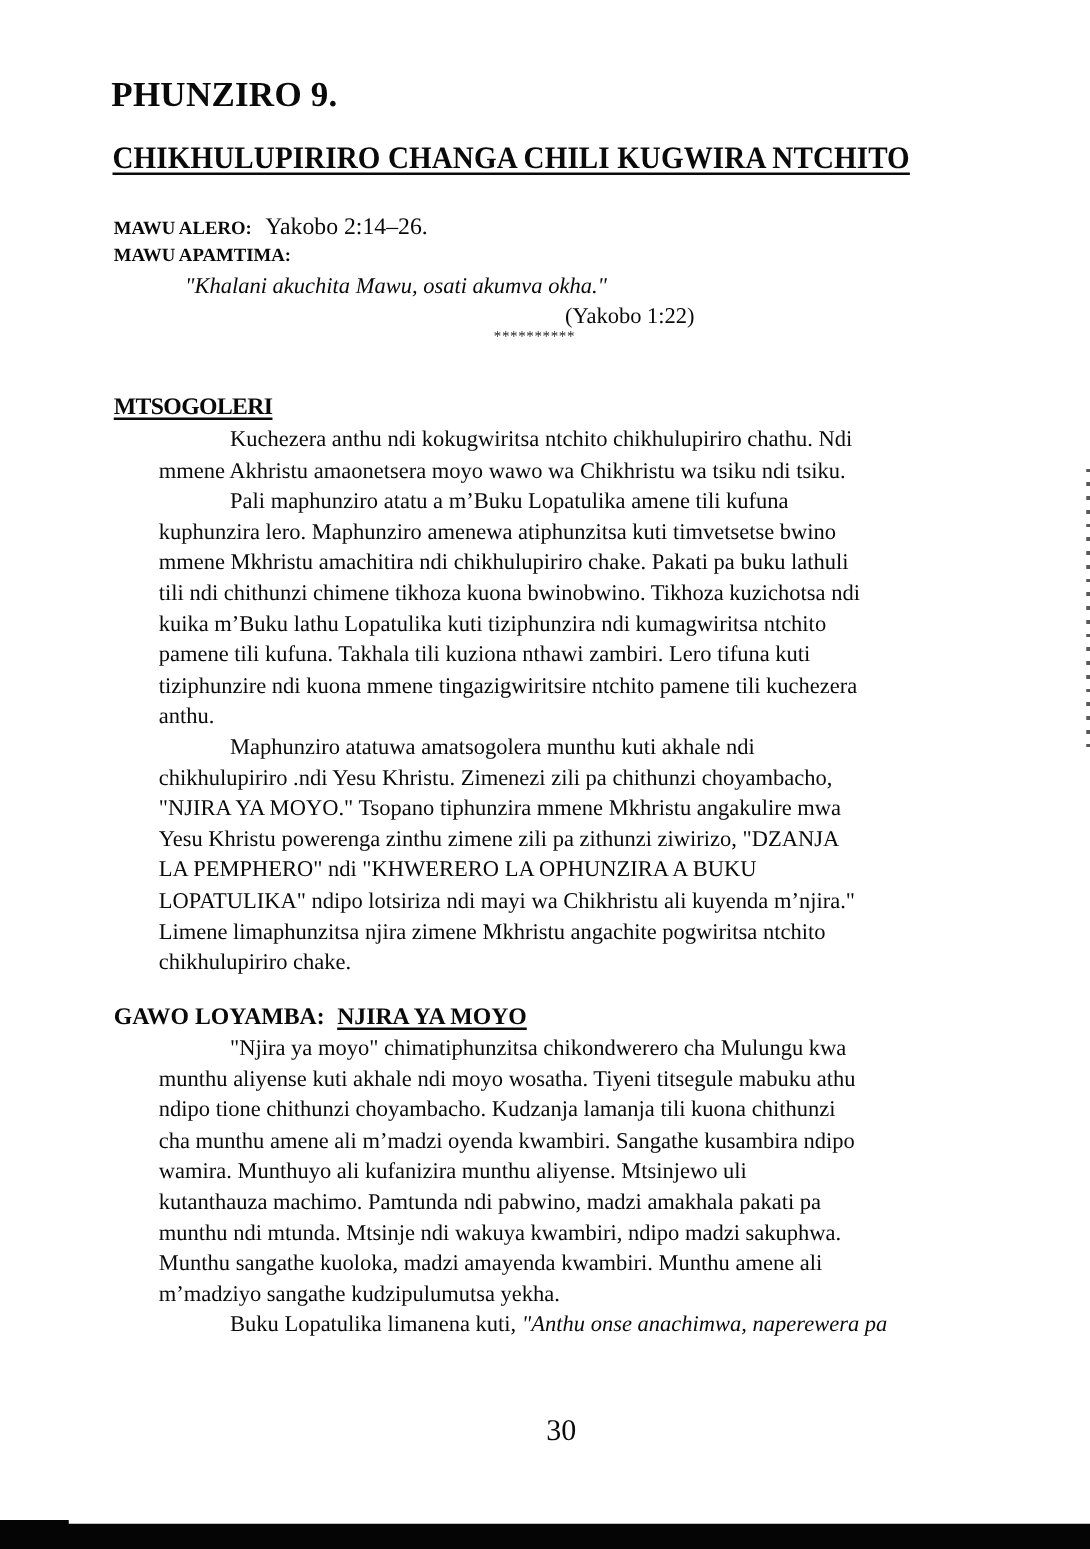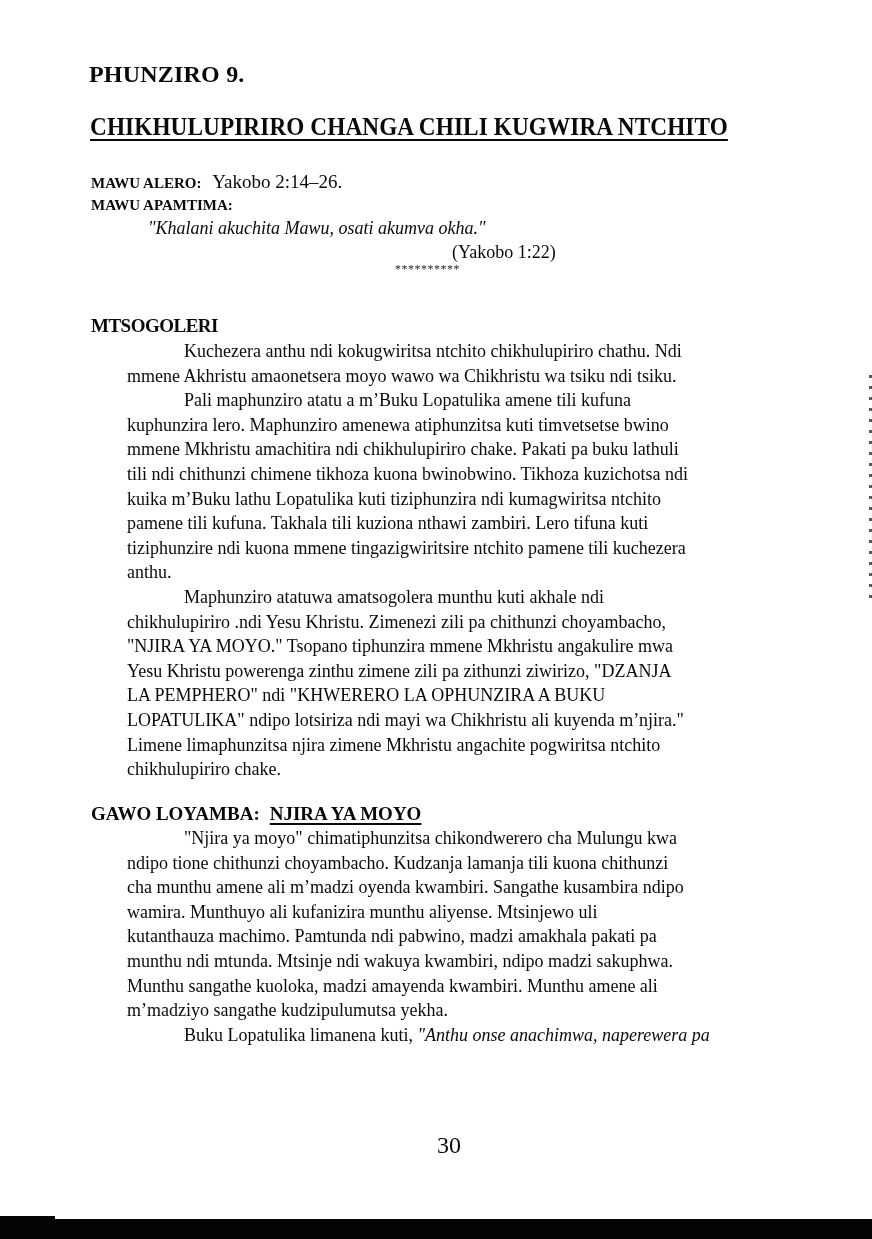--- a/index.html
+++ b/index.html
@@ -18,21 +18,21 @@
     .page {
       position: absolute;
       left: 0; top: 0;
       width: 872px;
       height: 1239px;
     }
     .abs { position: absolute; white-space: nowrap; }
 
     .lesson-number {
       left: 89px; top: 61px;
-      font-size: 24px;
+      font-size: 28px;
       font-weight: bold;
       letter-spacing: 0.2px;
     }
     .lesson-title {
       left: 90px; top: 113px;
       font-size: 25px;
       font-weight: bold;
       text-decoration: underline;
       text-underline-offset: 4px;
       text-decoration-thickness: 2px;
@@ -65,20 +65,21 @@
       letter-spacing: 0.5px;
       color: #222;
     }
 
     .section-heading {
       font-size: 19px;
       font-weight: bold;
     }
     .intro-heading {
       left: 91px; top: 315px;
+      text-decoration: underline;
       text-underline-offset: 3px;
       text-decoration-thickness: 2px;
       letter-spacing: -0.5px;
     }
     .body-block {
       position: absolute;
       left: 91px;
       width: 730px;
       font-size: 18px;
       line-height: 24.6px;
@@ -177,20 +178,21 @@
     <span class="line">Limene limaphunzitsa njira zimene Mkhristu angachite pogwiritsa ntchito</span>
     <span class="line">chikhulupiriro chake.</span>
   </div>
 
   <div class="abs section-heading part-heading">
     <span>GAWO LOYAMBA:</span><span class="part-sub">NJIRA YA MOYO</span>
   </div>
 
   <div class="body-block part-body">
     <span class="line indent">"Njira ya moyo" chimatiphunzitsa chikondwerero cha Mulungu kwa</span>
+    <span class="line">munthu aliyense kuti akhale ndi moyo wosatha.  Tiyeni titsegule mabuku athu</span>
     <span class="line">ndipo tione chithunzi choyambacho.  Kudzanja lamanja tili kuona chithunzi</span>
     <span class="line">cha munthu amene ali m’madzi oyenda kwambiri.  Sangathe kusambira ndipo</span>
     <span class="line">wamira.  Munthuyo ali kufanizira munthu aliyense.  Mtsinjewo uli</span>
     <span class="line">kutanthauza machimo.  Pamtunda ndi pabwino, madzi amakhala pakati pa</span>
     <span class="line">munthu ndi mtunda.  Mtsinje ndi wakuya kwambiri, ndipo madzi sakuphwa.</span>
     <span class="line">Munthu sangathe kuoloka, madzi amayenda kwambiri.  Munthu amene ali</span>
     <span class="line">m’madziyo sangathe kudzipulumutsa yekha.</span>
     <span class="line indent"><span>Buku Lopatulika limanena kuti, </span><span class="ital">"Anthu onse anachimwa, naperewera pa</span></span>
   </div>
 

